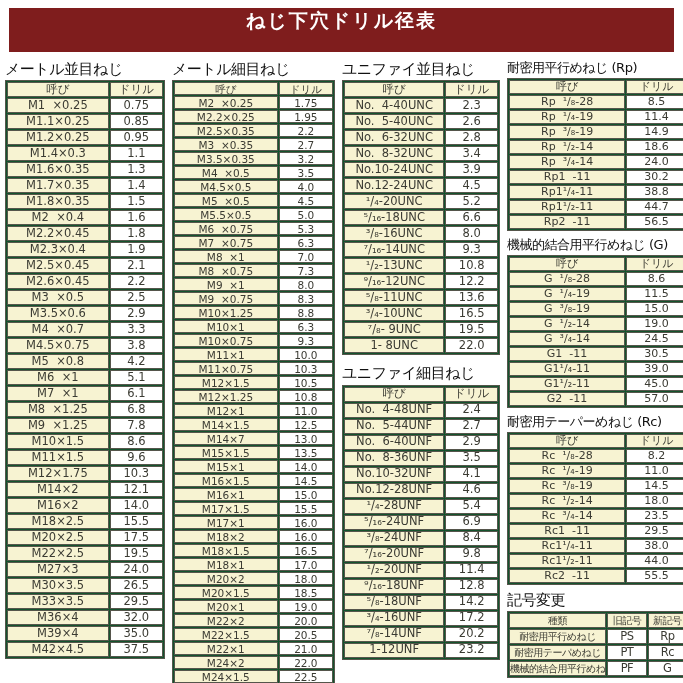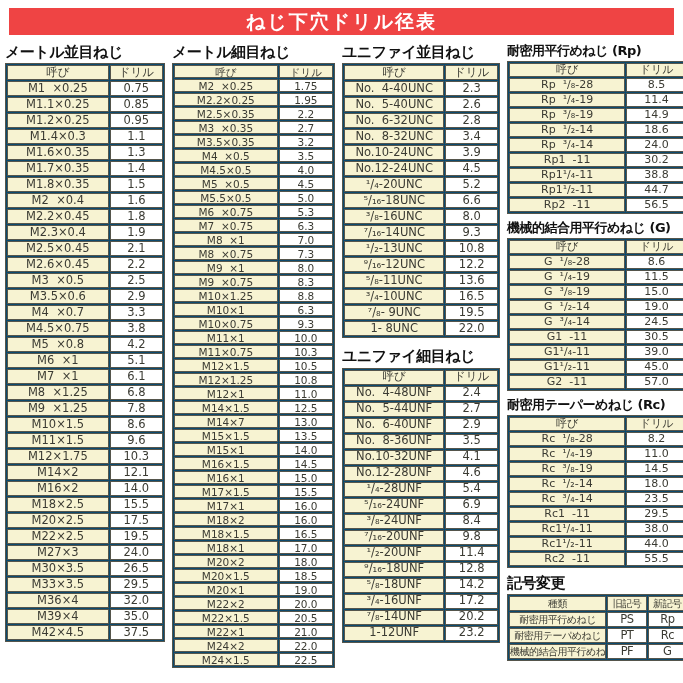--- a/index.html
+++ b/index.html
@@ -2,40 +2,40 @@
 <html lang="ja"><head>
 <meta charset="utf-8">
 <style>
   html,body{margin:0;padding:0;}
   body{
     width:683px;height:683px;background:#ffffff;
     font-family:"DejaVu Sans","Liberation Sans",sans-serif;
     color:#33332b;overflow:hidden;
   }
   .titlebar{
-    margin:8px 9px 9px 9px;height:27px;background:#ef4444;
-    display:flex;align-items:flex-end;justify-content:center;
+    margin:8px 9px 9px 9px;height:44px;background:#7f1d1d;
+    display:flex;align-items:flex-start;justify-content:center;
     color:#ffffff;font-size:19px;font-weight:bold;letter-spacing:2px;
   }
   .cols{display:flex;padding:0 5px;gap:7px;align-items:flex-start;}
   .col{flex:0 0 auto;}
   .col1{width:160px;}
   .col2{width:163px;}
   .col3{width:158px;}
   .col4{width:182px;}
   .stitle{
-    margin:0 0 2px 0;font-size:15px;font-weight:bold;color:#111111;
+    margin:0 0 2px 0;font-size:15px;font-weight:normal;color:#111111;
     white-space:nowrap;letter-spacing:-0.5px;line-height:1.15;
   }
   .stitle.sm{font-size:13px;}
   .gap{height:10px;}
   .gap-sm{height:7px;}
   table.dtab{
     width:100%;border-collapse:separate;border-spacing:1px;
-    border:1px solid #55554b;background:#0c4a6e;table-layout:fixed;
+    border:1px solid #55554b;background:#14532d;table-layout:fixed;
   }
   table.dtab th,table.dtab td{
     border:1px solid #55554b;text-align:center;padding:0;
     white-space:pre;overflow:hidden;line-height:1;color:#3b3b33;
   }
   table.dtab th{background:#f7f3d2;font-weight:normal;}
   table.dtab td:first-child{background:#f7f3d2;}
   table.dtab td:last-child{background:#ffffff;}
   .two td:first-child,.two th:first-child{width:66%;}
   .two td:last-child,.two th:last-child{width:34%;}

